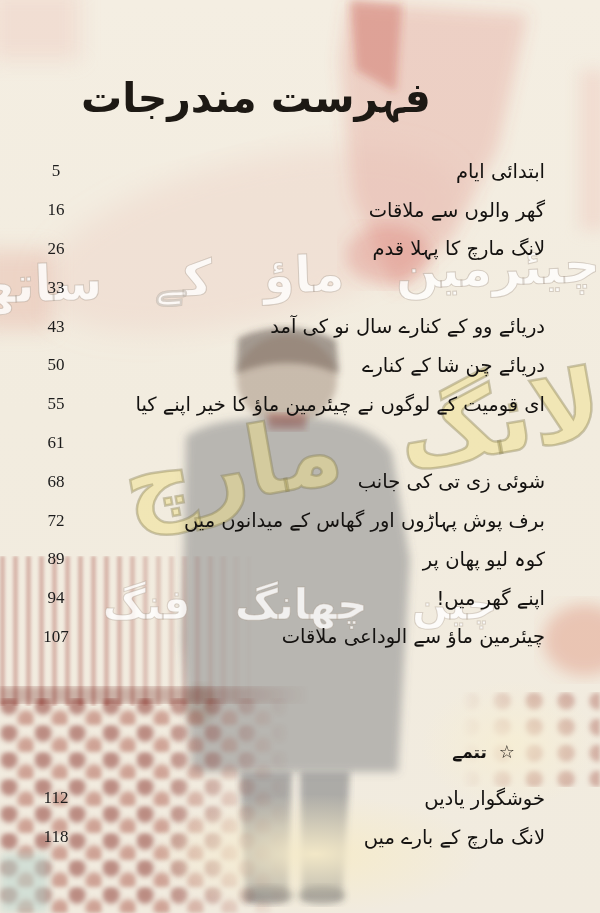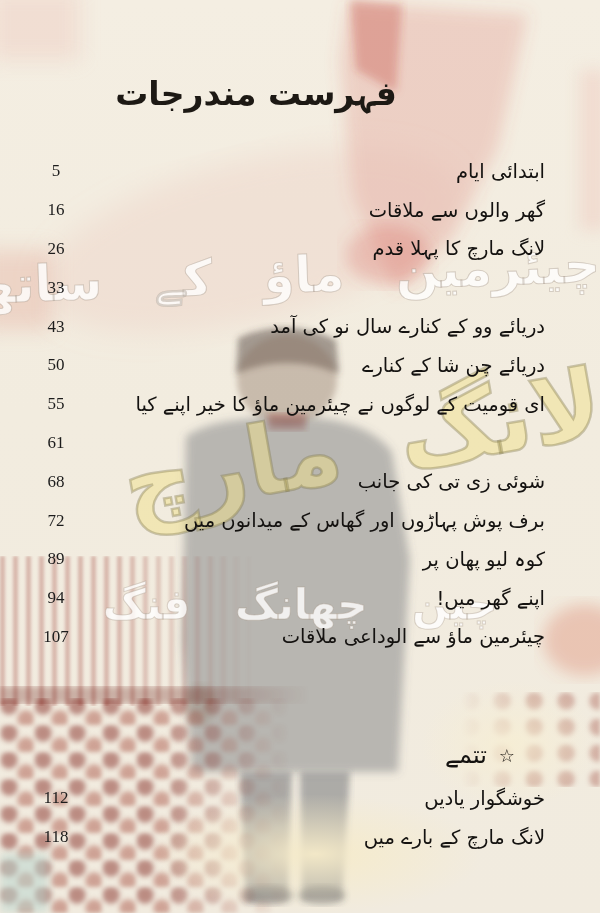--- a/index.html
+++ b/index.html
@@ -67,33 +67,33 @@
   .wm-longmarch{top:388px;left:120px;font-size:96px;
     color:rgba(240,224,140,.50);
     -webkit-text-stroke:2.5px rgba(130,122,75,.38);
     word-spacing:26px;transform:rotate(-10deg);}
   .wm-author{top:580px;left:0;width:600px;text-align:center;font-size:42px;
     word-spacing:30px;color:rgba(255,255,255,.80);
     -webkit-text-stroke:1px rgba(165,150,135,.38);}
   
   .content{position:absolute;inset:0;z-index:10;}
   .page-title{position:absolute;top:74px;left:0;width:512px;text-align:center;
-    direction:rtl;font-size:33px;font-weight:bold;letter-spacing:0;color:#1d1914;}
+    direction:rtl;font-size:41px;font-weight:bold;letter-spacing:0;color:#1d1914;}
   .toc-main{position:absolute;top:152px;left:0;width:600px;}
   .toc-appendix{position:absolute;top:779px;left:0;width:600px;}
   .toc-row{height:38.8px;display:flex;flex-direction:row;align-items:center;direction:ltr;}
   .num-cell{width:112px;text-align:center;
     font-family:"Liberation Serif",serif;font-size:17px;color:#1c1c1c;}
   .spacer{flex:1;}
   .entry-title{direction:rtl;text-align:right;padding-right:55px;
     font-size:19.5px;color:#141210;white-space:nowrap;}
   .section-heading{position:absolute;top:741px;right:85px;direction:rtl;
     display:flex;align-items:center;gap:12px;}
   .section-star{font-size:18px;color:#1a1712;}
-  .section-label{font-size:24px;font-weight:normal;color:#141210;}
+  .section-label{font-size:17px;font-weight:bold;color:#141210;}
 </style>
 </head>
 <body>
 
 <div class="page">
 
   <div class="bg">
     <div class="pink-tl"></div>
     <div class="pink-right"></div>
     <div class="pink-left-mid"></div>

